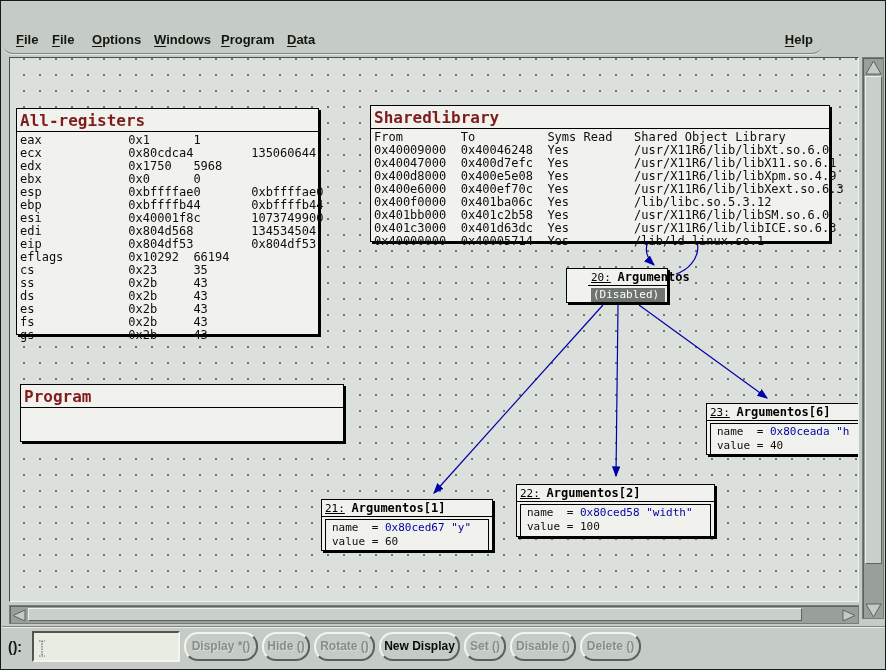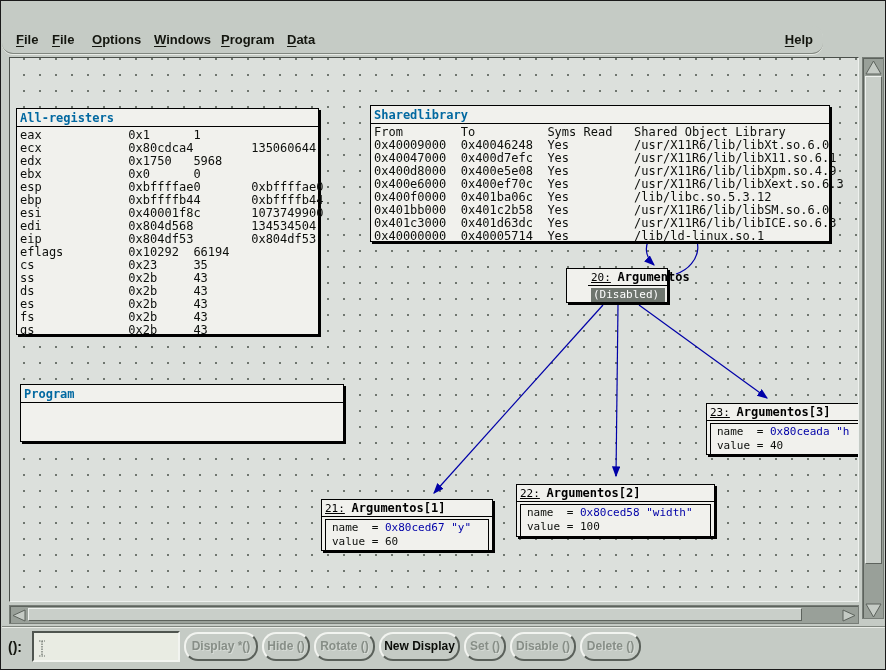--- a/index.html
+++ b/index.html
@@ -51,22 +51,22 @@
     background-size:16px 16px; background-position:6px 9px;
     border-top:1px solid #4a4f4a; border-left:1px solid #4a4f4a;
     border-right:1px solid #eef1ee; border-bottom:1px solid #eef1ee;
   }
   .arrows { position:absolute; left:0; top:0; pointer-events:none; }
   .dbox {
     position:absolute; background:#f1f1ed;
     border:1px solid #000; box-shadow:2px 2px 0 0 #000;
   }
   .dbox .btitle {
-    font-family:"DejaVu Sans Mono", monospace; font-weight:bold; font-size:12px;
-    padding:2px 0 1px 3px; border-bottom:1px solid #000; white-space:pre; color:#0369a1;
+    font-family:"DejaVu Sans Mono", monospace; font-weight:bold; font-size:16px;
+    padding:2px 0 1px 3px; border-bottom:1px solid #000; white-space:pre; color:#7f1d1d;
   }
   .dbox pre {
     font-family:"DejaVu Sans Mono", monospace; font-size:12px; line-height:13px;
     padding:2px 0 1px 3px; color:#0d0f0c; white-space:pre;
   }
   
   .node { position:absolute; background:#f1f1ed; border:1px solid #000; box-shadow:2px 2px 0 0 #000; }
   .node .ntitle {
     font-family:"DejaVu Sans Mono", monospace; font-size:11px; line-height:13px;
     padding:2px 3px 1px 3px; border-bottom:1px solid #000; white-space:pre; color:#000;
@@ -207,21 +207,21 @@
       <div class="ntitle"><span class="nid">21:</span><span> </span><span class="nname">Argumentos[1]</span></div>
       <div class="inner"><span>name  = </span><span class="blue">0x80ced67 "y"</span><br><span>value = </span><span>60</span></div>
     </div>
 
     <div class="node" style="left:506px; top:426px; width:199px; height:53px;">
       <div class="ntitle"><span class="nid">22:</span><span> </span><span class="nname">Argumentos[2]</span></div>
       <div class="inner"><span>name  = </span><span class="blue">0x80ced58 "width"</span><br><span>value = </span><span>100</span></div>
     </div>
 
     <div class="node" style="left:696px; top:345px; width:172px; height:52px;">
-      <div class="ntitle"><span class="nid">23:</span><span> </span><span class="nname">Argumentos[3]</span></div>
+      <div class="ntitle"><span class="nid">23:</span><span> </span><span class="nname">Argumentos[6]</span></div>
       <div class="inner"><span>name  = </span><span class="blue">0x80ceada "h</span><br><span>value = </span><span>40</span></div>
     </div>
 
   </div>
 
   <div class="vscroll">
     <div class="sb-btn" style="top:2px">
       <svg width="17" height="15">
         <polygon points="8.5,1 16,14 1,14" fill="#c5cbc5" stroke="#5d635d" stroke-width="1"></polygon>
       </svg>

